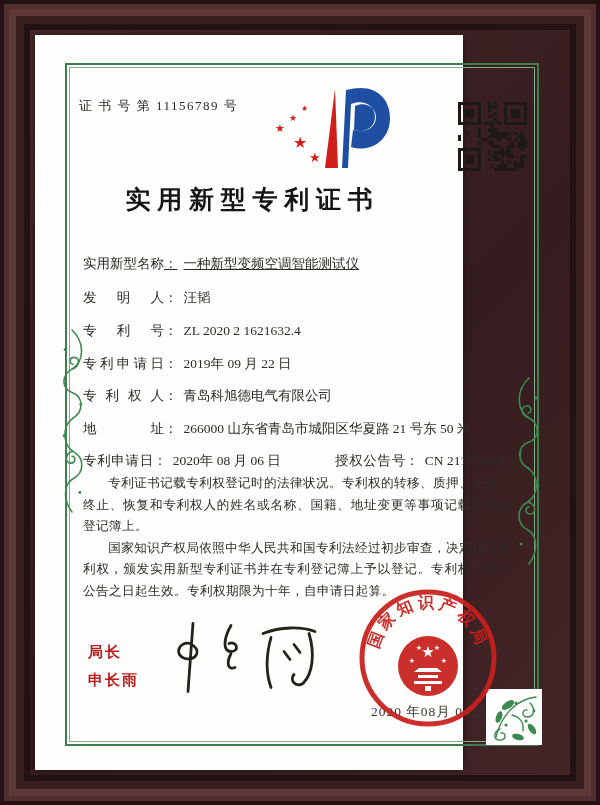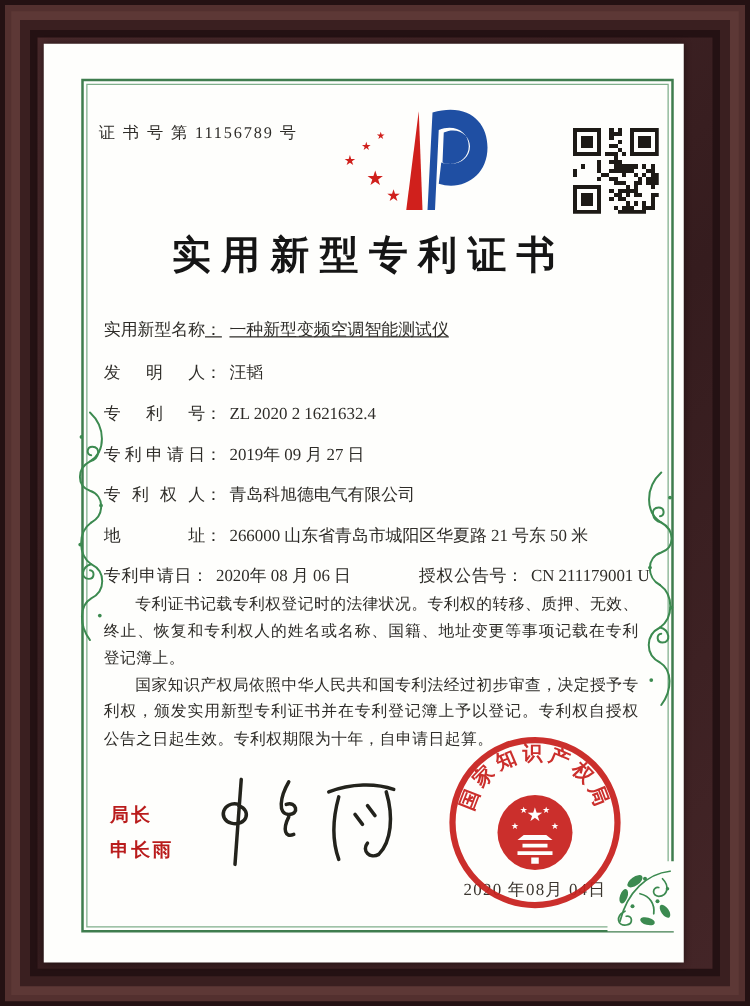--- a/index.html
+++ b/index.html
@@ -8,39 +8,39 @@
 
   
   .frame{position:absolute;inset:0;
     background:linear-gradient(135deg,#4a2a2c 0%,#351c1e 55%,#452628 100%);
     box-shadow:inset 0 0 0 4px #241113,
                inset 0 0 0 9px #53302f,
                inset 0 0 0 16px #5d3836,
                inset 0 0 0 24px #3a1f20,
                inset 0 0 0 30px #241113;}
 
-  .paper{position:absolute;left:35px;top:35px;width:512px;height:735px;
+  .paper{position:absolute;left:35px;top:35px;width:428px;height:735px;
     background:#fefefc;box-shadow:0 0 6px rgba(0,0,0,.55);}
 
   
   .green-border{position:absolute;left:30px;top:28px;width:470px;height:679px;
     border:2px solid #3f7d4e;}
   .green-border::before{content:"";position:absolute;inset:2px;border:1px solid #7fae8b;}
 
   .cert-no{position:absolute;left:44px;top:62px;font-size:13px;color:#2e2c28;letter-spacing:1.5px;}
 
   
   .logo{position:absolute;left:238px;top:48px;width:120px;height:92px;}
   .logo svg{position:absolute;left:0;top:0;}
   .logo .star{position:absolute;color:#d0201c;line-height:1;font-family:"DejaVu Sans",sans-serif;}
 
   .qr{position:absolute;left:423px;top:67px;width:69px;height:69px;}
 
   .title{position:absolute;left:0;top:148px;width:100%;text-align:center;
-    font-size:31px;font-weight:bold;color:#151515;letter-spacing:.27em;text-indent:.27em;}
+    font-size:25px;font-weight:bold;color:#151515;letter-spacing:.27em;text-indent:.27em;}
 
   .fields{position:absolute;left:48px;top:220px;width:420px;font-size:13.5px;color:#2e2c28;}
   .field-row{position:absolute;left:0;white-space:nowrap;}
   .field-label{display:inline-block;width:6em;text-align:justify;text-align-last:justify;
     vertical-align:bottom;}
   .colon{margin-right:.45em;}
   .row0{top:0px;text-decoration:underline;}.row1{top:34px;}.row2{top:67px;}.row3{top:100px;}.row4{top:132px;}.row5{top:165px;}
   .grant-row{position:absolute;top:197px;left:0;width:452px;white-space:nowrap;}
   .grant-right{position:absolute;left:252px;top:0;}
   .grant-label{display:inline-block;width:5.2em;text-align:justify;text-align-last:justify;vertical-align:bottom;}
@@ -336,21 +336,21 @@
     <div class="field-row row0">
       <span class="field-label">实用新型名称</span><span class="colon">：</span><span>一种新型变频空调智能测试仪</span>
     </div>
     <div class="field-row row1">
       <span class="field-label">发明人</span><span class="colon">：</span><span>汪韬</span>
     </div>
     <div class="field-row row2">
       <span class="field-label">专利号</span><span class="colon">：</span><span>ZL 2020 2 1621632.4</span>
     </div>
     <div class="field-row row3">
-      <span class="field-label">专利申请日</span><span class="colon">：</span><span>2019年 09 月 27 日</span>
+      <span class="field-label">专利申请日</span><span class="colon">：</span><span>2019年 09 月 22 日</span>
     </div>
     <div class="field-row row4">
       <span class="field-label">专利权人</span><span class="colon">：</span><span>青岛科旭德电气有限公司</span>
     </div>
     <div class="field-row row5">
       <span class="field-label">地址</span><span class="colon">：</span><span>266000 山东省青岛市城阳区华夏路 21 号东 50 米</span>
     </div>
     <div class="grant-row">
       <span>
         <span class="grant-label">专利申请日</span><span class="colon">：</span><span>2020年 08 月 06 日</span>

